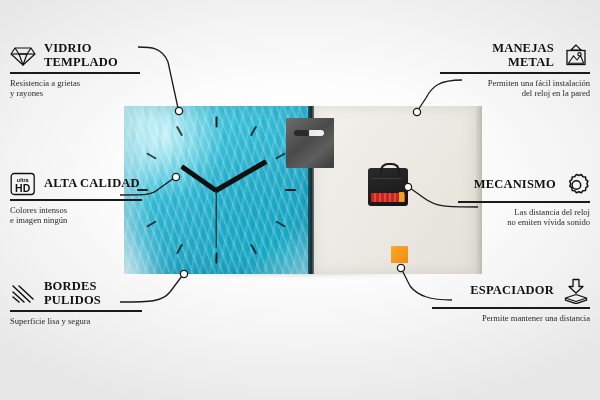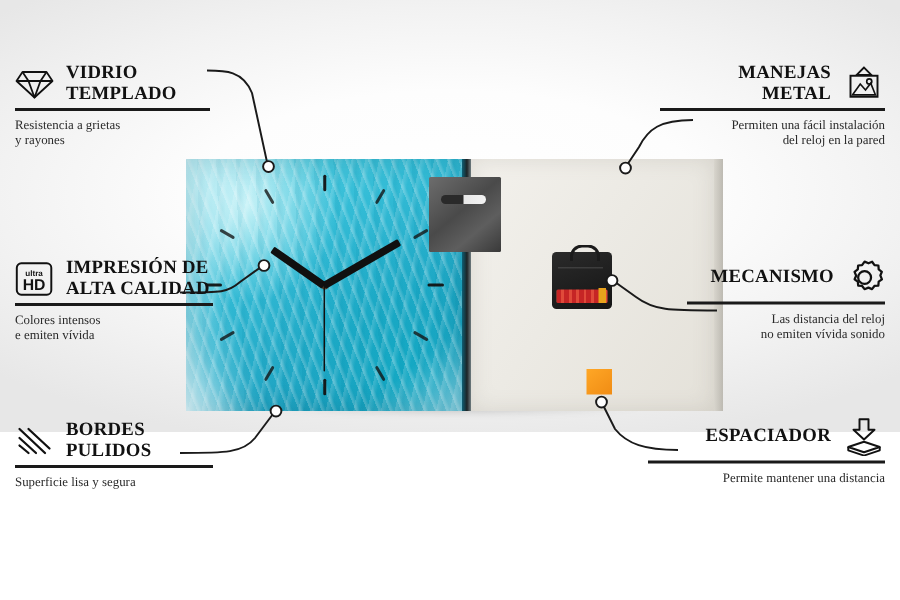--- a/index.html
+++ b/index.html
@@ -2,21 +2,21 @@
 <html><head>
 <meta charset="utf-8">
 <style>
   html,body{margin:0;padding:0;}
   body{
     width:600px;height:400px;overflow:hidden;
     font-family:"Liberation Serif", serif;
     background:#ffffff;
   }
   #stage{
-    position:relative;width:600px;height:288px;
+    position:relative;width:600px;height:400px;
     background:
       radial-gradient(ellipse 70% 60% at 50% 45%, #ffffff 0%, #fdfdfd 40%, #f2f2f2 72%, #e7e7e7 100%);
   }
   
   .product{
     position:absolute;left:124px;top:106px;width:352px;height:168px;
   }
   .panel-front{
     position:absolute;left:0;top:0;width:184px;height:168px;
     background:
@@ -214,28 +214,27 @@
   </div>
 
   <div class="callout left" style="left:10px;top:172px;width:132px;">
     <div class="co-head">
       <svg class="icon" width="26" height="24" viewBox="0 0 26 24">
         <rect x="1.2" y="1.5" width="23" height="21" rx="3" fill="none" stroke="#111" stroke-width="1.3"></rect>
         <text x="12.7" y="10" font-family="Liberation Sans, sans-serif" font-size="5.4" font-weight="bold" fill="#111" text-anchor="middle">ultra</text>
         <text x="12.7" y="19.6" font-family="Liberation Sans, sans-serif" font-size="10.5" font-weight="bold" fill="#111" text-anchor="middle">HD</text>
       </svg>
       <div class="co-title">
-        <span>IMPRESIÓN DE</span>
         <span class="l2">ALTA CALIDAD</span>
       </div>
     </div>
     <div class="co-rule"></div>
     <div class="co-sub">
       <span>Colores intensos</span><br>
-      <span>e emiten vívida</span>
+      <span>e imagen ningún</span>
     </div>
   </div>
 
   <div class="callout right" style="left:440px;top:42px;width:150px;">
     <div class="co-head right">
       <div class="co-title">
         <span>MANEJAS</span>
         <span class="l2">METAL</span>
       </div>
       <svg class="icon" width="28" height="24" viewBox="0 0 28 24">

